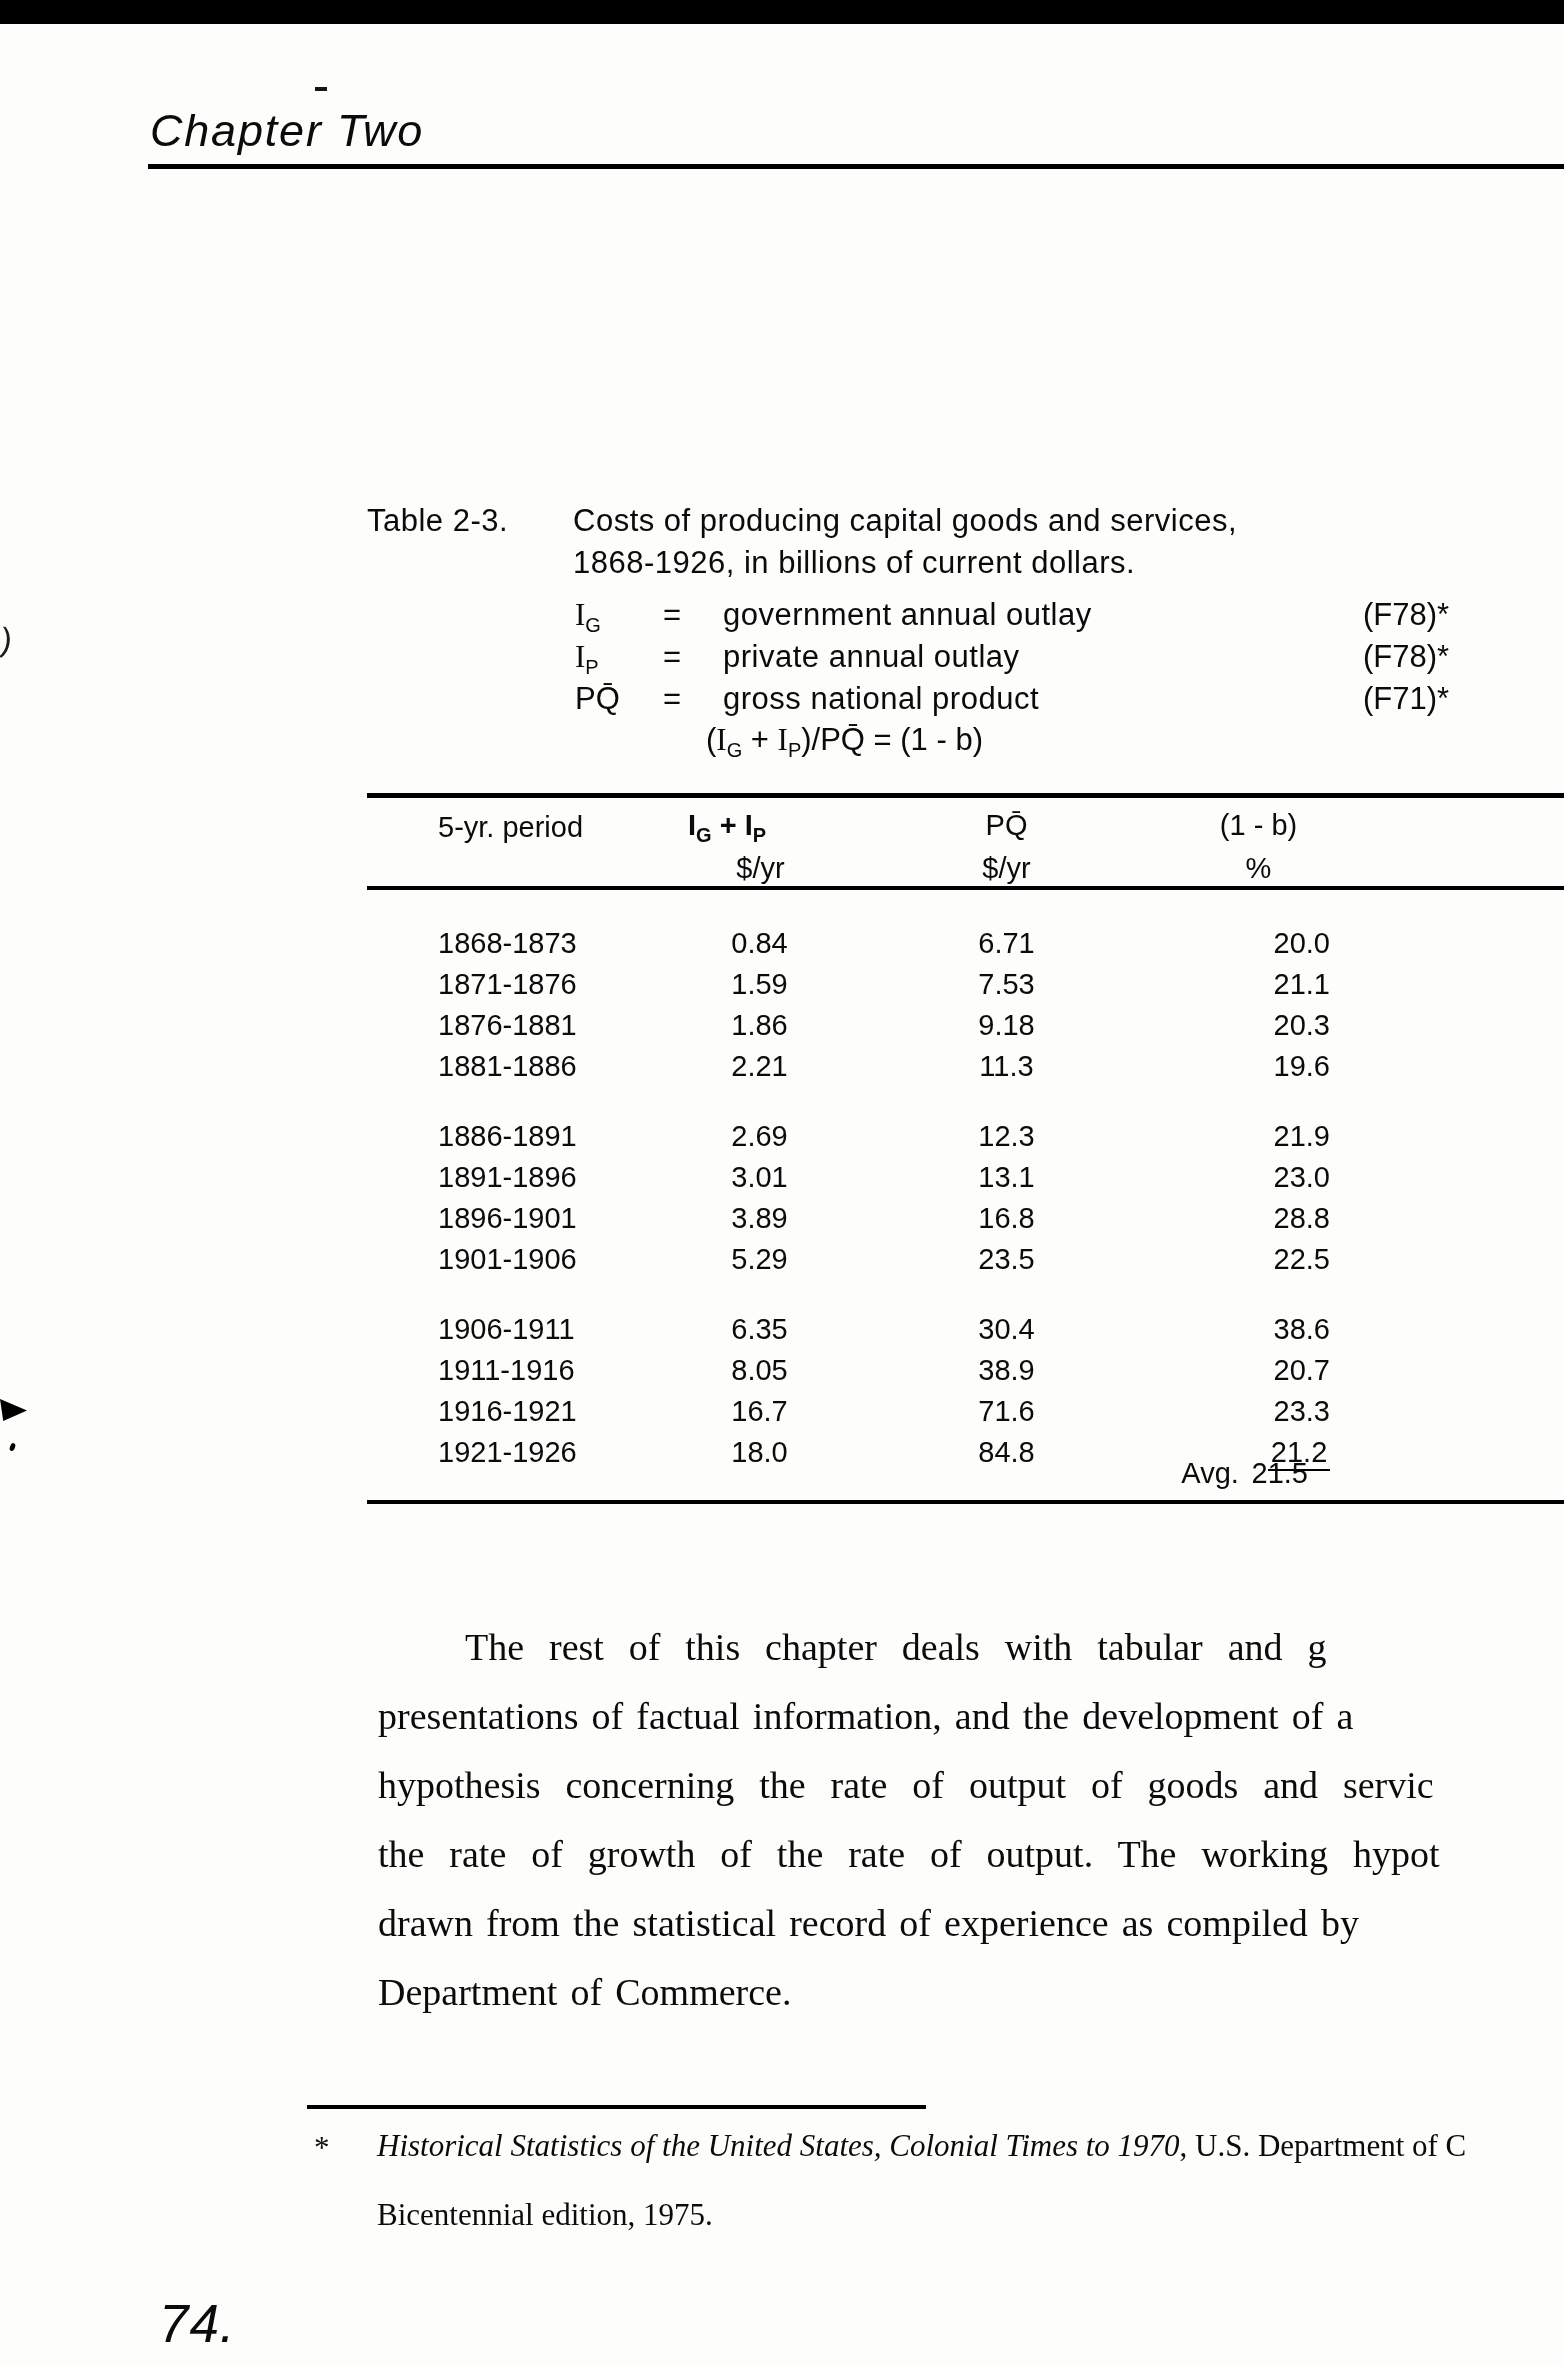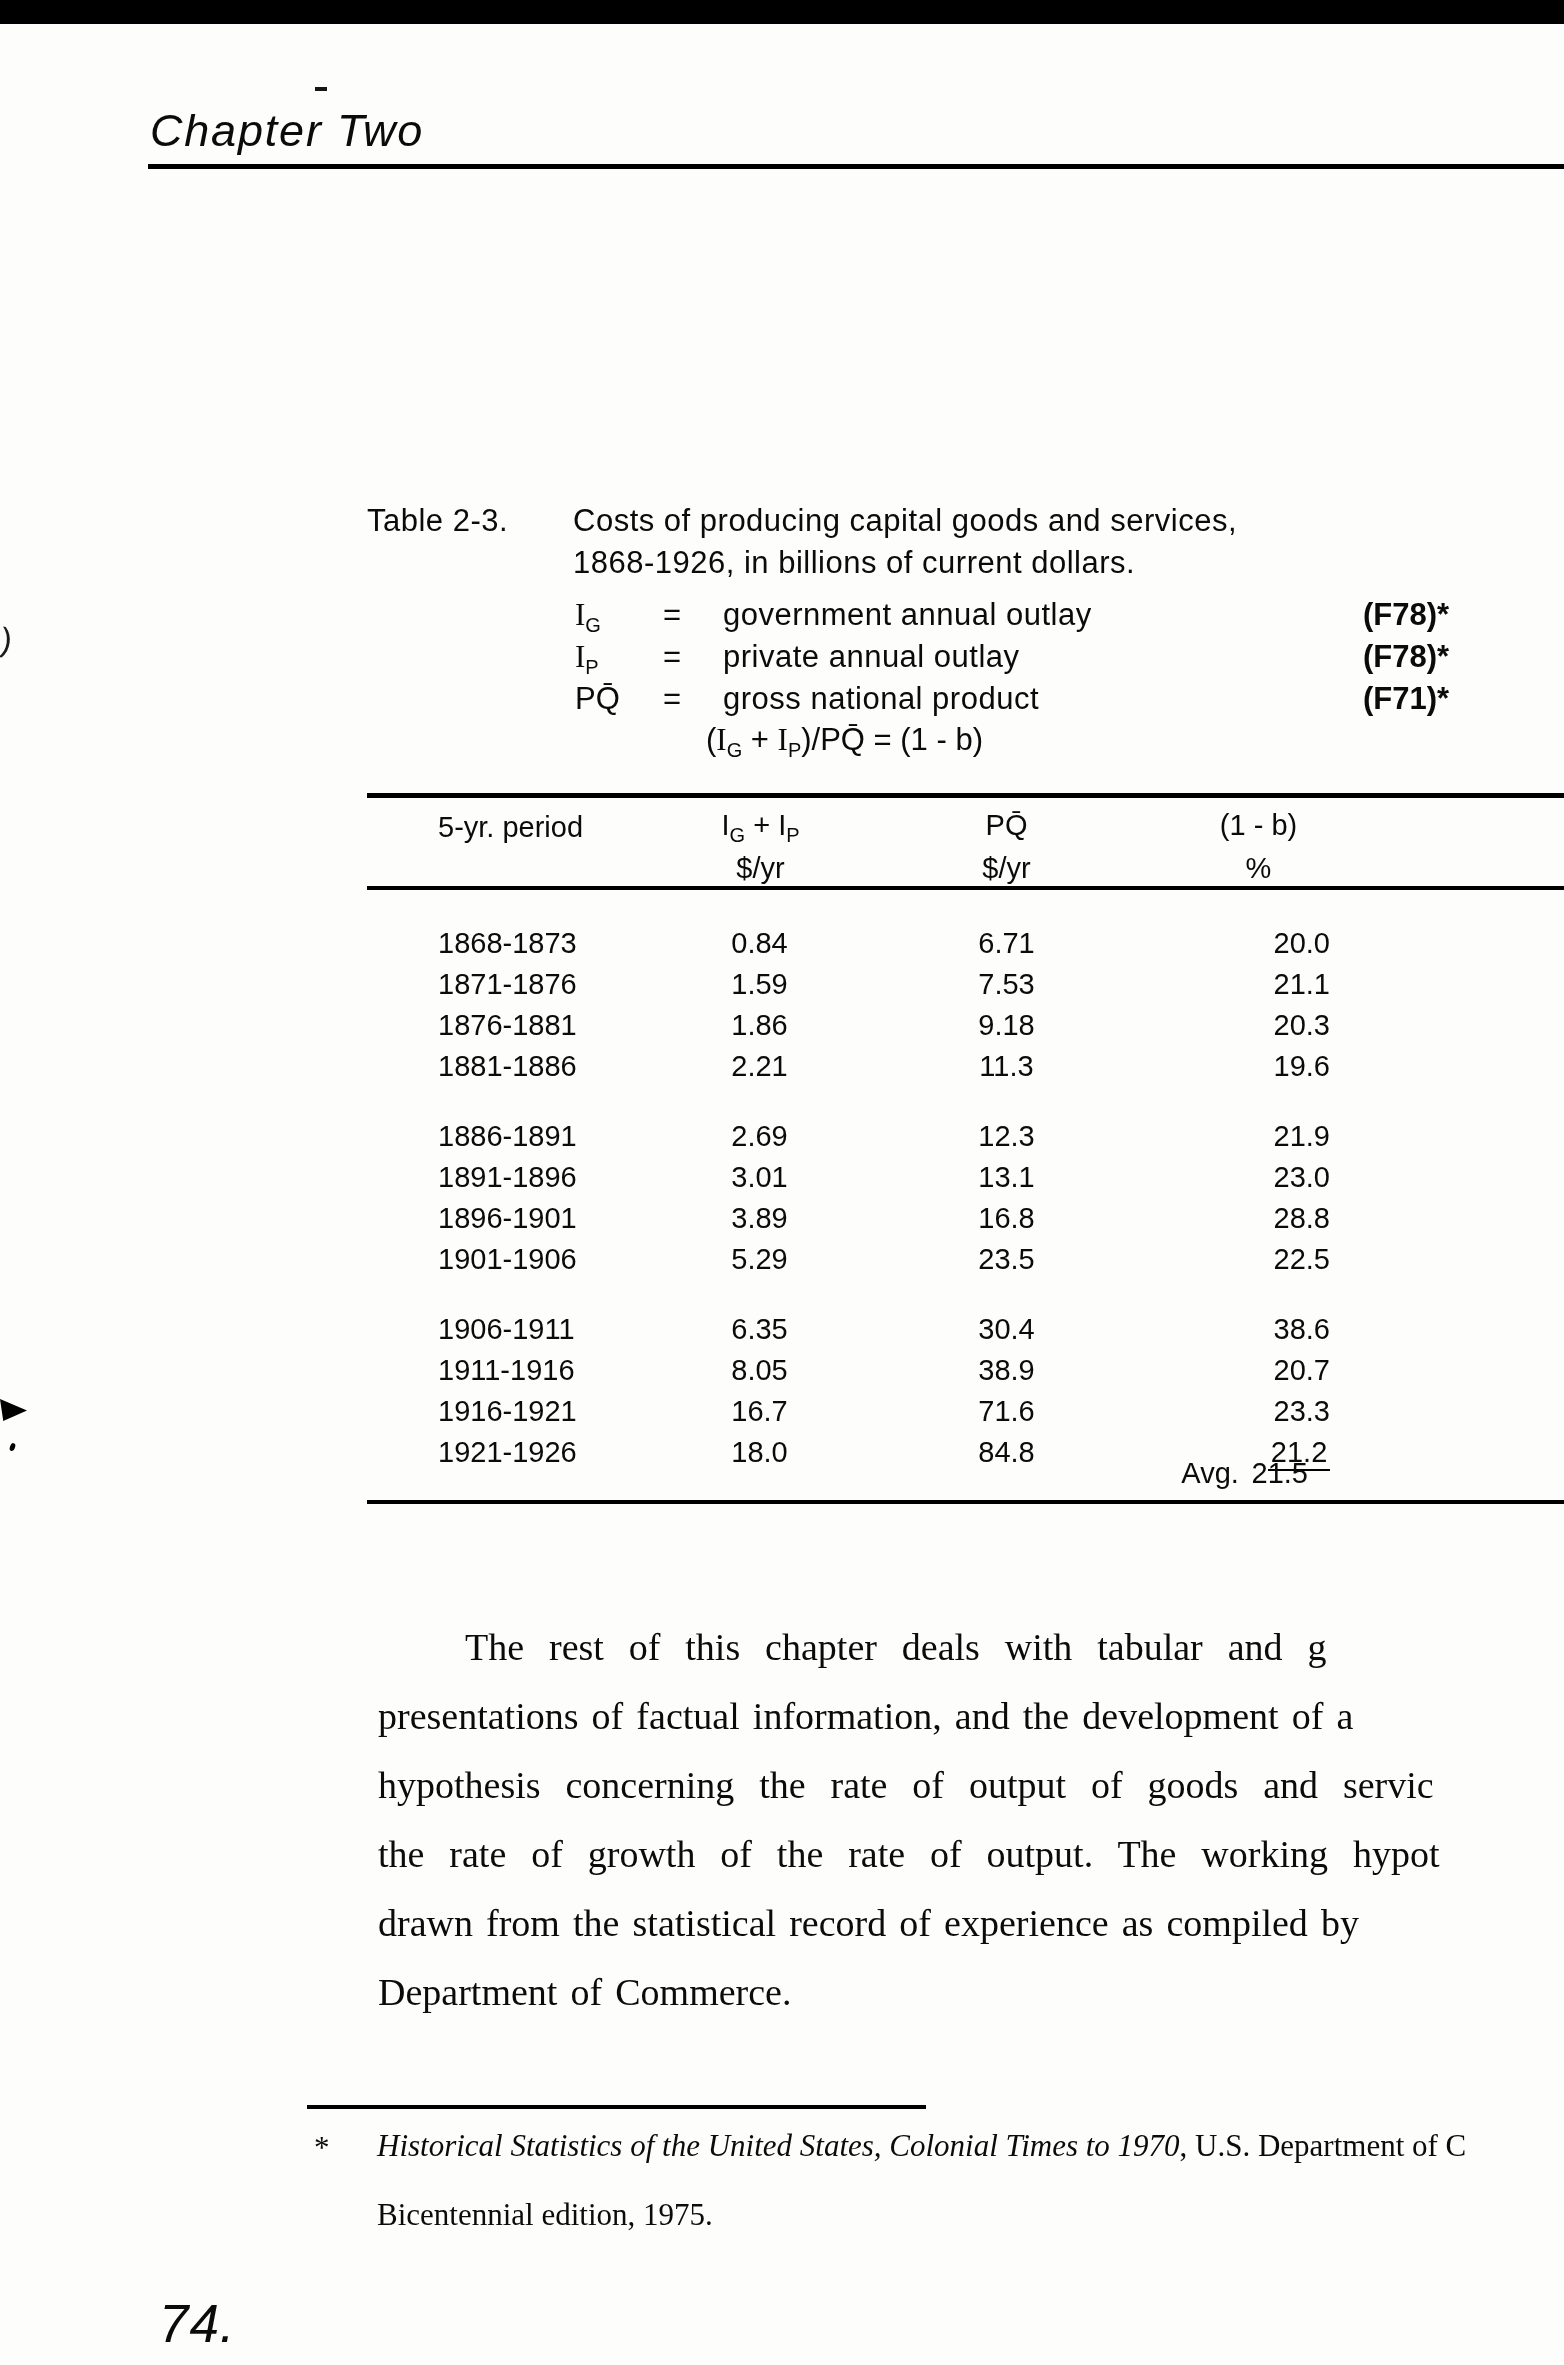--- a/index.html
+++ b/index.html
@@ -25,31 +25,31 @@
   .tbl-label   { position:absolute; left:367px; top:503px; font-size:31px; letter-spacing:0.5px; }
   .tbl-cap1    { position:absolute; left:573px; top:503px; font-size:31px; letter-spacing:0.5px; }
   .tbl-cap2    { position:absolute; left:573px; top:545px; font-size:31px; letter-spacing:0.5px; }
 
   .def-row  { position:absolute; left:0; width:100%; height:42px; font-size:31px;margin-left:8px; }
   .def-sym  { position:absolute; left:567px; }
   .serif    { font-family:"Liberation Serif", serif; }
   .sub      { font-size:20px; position:relative; top:7.2px; }
   .def-eq   { position:absolute; left:655px; }
   .def-text { position:absolute; left:715px; letter-spacing:0.5px; }
-  .def-ref  { position:absolute; left:1355px;font-weight:bold; }
+  .def-ref  { position:absolute; left:1355px; }
   .formula-row { position:absolute; left:706px; top:722px; font-size:31px; }
 
   .t-rule   { position:absolute; left:367px; right:0; background:#000; }
   .rule-top { top:793px; height:4.5px; }
   .rule-mid { top:886px; height:3.6px; }
   .rule-bot { top:1500px; height:3.6px; }
 
   .hcell { position:absolute; font-size:29px; }
   .h-c1  { left:438px; top:811px; }
-  .h-c2  { left:688px;  width:145px; top:809px; text-align:center; }
+  .h-c2  { left:688px;  width:145px; top:809px; text-align:left;font-weight:bold; }
   .h-c2u { left:688px;  width:145px; top:852px; text-align:center; }
   .h-c3  { left:934px; width:145px; top:809px; text-align:center; }
   .h-c3u { left:934px; width:145px; top:852px; text-align:center; }
   .h-c4  { left:1186px; width:145px; top:809px; text-align:center; }
   .h-c4u { left:1186px; width:145px; top:852px; text-align:center; }
 
   .tbody { position:absolute; left:367px; top:923px; width:1197px; }
   .trow  { position:relative; height:41px; font-size:29px; line-height:41px; }
   .trow.gap { margin-top:29px; }
   .c1 { position:absolute; left:71px; }

